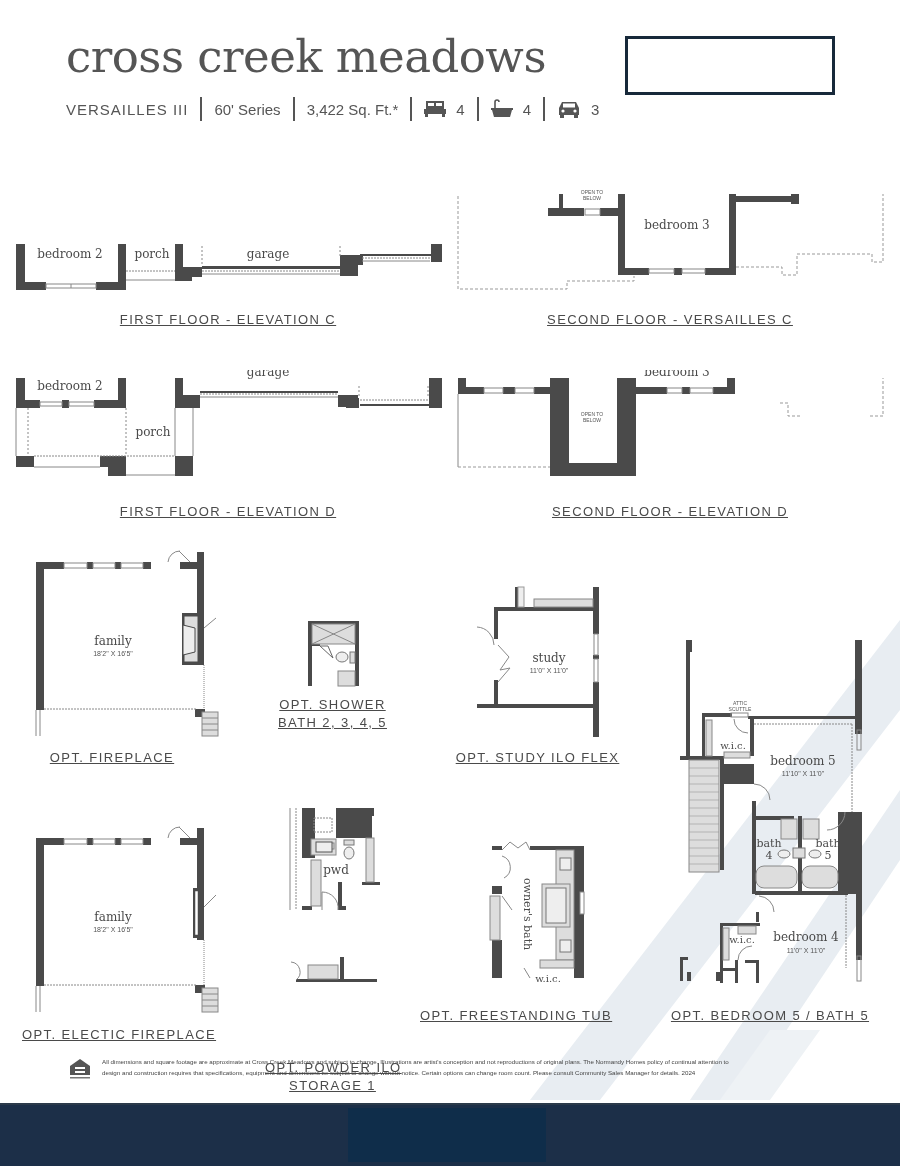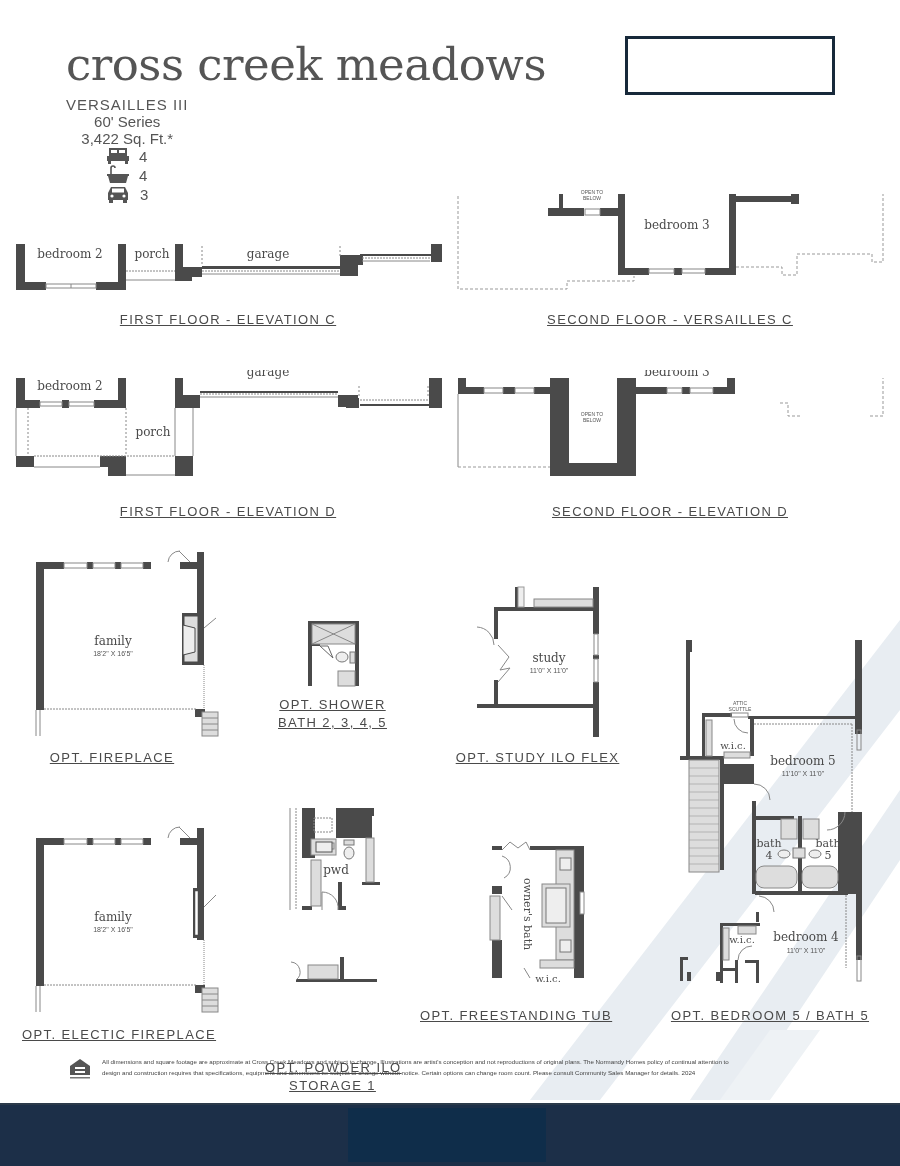--- a/index.html
+++ b/index.html
@@ -2,25 +2,25 @@
 <html><head>
 <meta charset="utf-8">
 <style>
   * { box-sizing: border-box; margin: 0; padding: 0; }
   html, body { width: 900px; height: 1166px; background: #ffffff; overflow: hidden; }
   body { position: relative; font-family: "Liberation Sans", sans-serif; color: #4a4a4a; }
 
   .title {
     position: absolute; left: 66px; top: 34px;
     font-family: "DejaVu Serif", "Liberation Serif", serif;
-    font-size: 45px; color: #555555; letter-spacing: -0.5px; line-height: 1; margin-top: 8px;
+    font-size: 45px; color: #555555; letter-spacing: -0.5px; line-height: 1;
   }
   .specs {
     position: absolute; left: 66px; top: 96px; height: 26px;
-    display: flex; align-items: center; font-size: 15px; color: #555; flex-direction: column;
+    display: flex; align-items: center; font-size: 15px; color: #555;
   }
   .specs .sep { width: 2px; height: 24px; background: #555; margin: 0 12px; }
   .specs .caps { letter-spacing: 1px; font-size: 15px; }
   .specs .iconval { display: flex; align-items: center; gap: 10px; }
   .specs svg { display: block; }
 
   .logo-box {
     position: absolute; left: 625px; top: 36px; width: 210px; height: 59px;
     border: 3px solid #17293a; background: #fff;
   }

